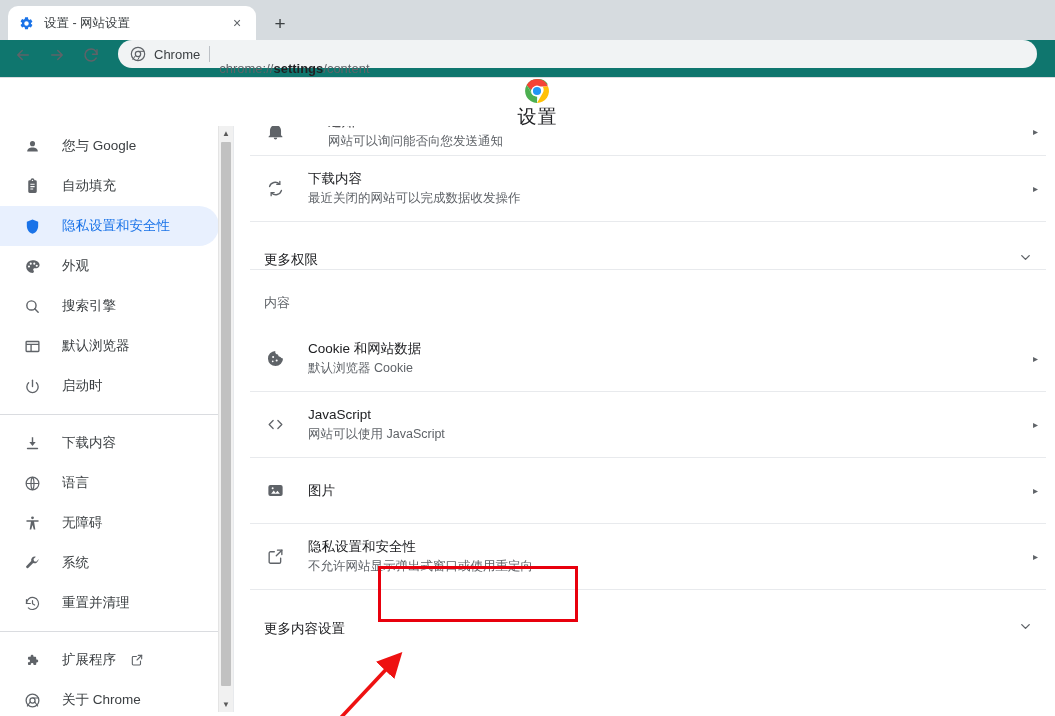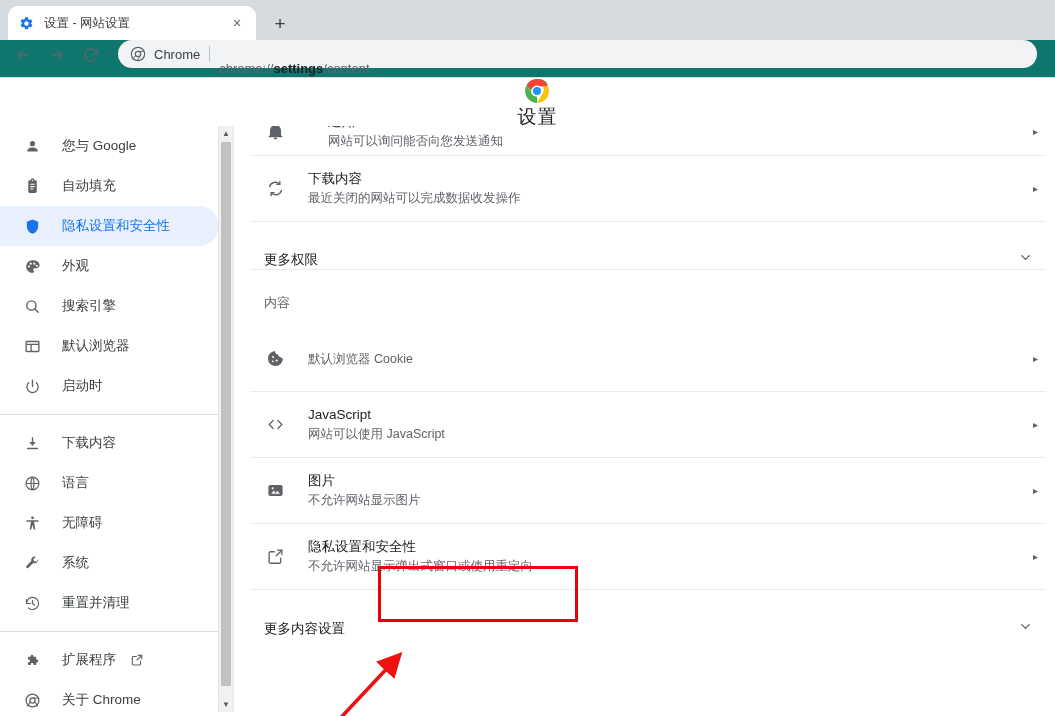--- a/index.html
+++ b/index.html
@@ -440,20 +440,21 @@
           <div class="row">
             <span class="row-ico">
               <svg width="19" height="19" viewBox="0 0 24 24" fill="currentColor">
                   <path d="M21.5 12a9.5 9.5 0 1 1-9.8-9.5 3.6 3.6 0 0 0 3.4 4.5 3.4 3.4 0 0 0 3.1 3.2 3.5 3.5 0 0 0 3.3 1.8z"></path>
                   <circle cx="9" cy="10" r="1.3" fill="#fff"></circle>
                   <circle cx="13.5" cy="14.5" r="1.3" fill="#fff"></circle>
                   <circle cx="8.5" cy="15.5" r="1.1" fill="#fff"></circle>
                 </svg>
             </span>
             <span class="row-text">
+              <div class="row-title">Cookie 和网站数据</div>
               <div class="row-sub">默认浏览器 Cookie</div>
             </span>
             <span class="row-arrow">▸</span>
           </div>
 
           <div class="row">
             <span class="row-ico">
               <svg width="19" height="19" viewBox="0 0 24 24" fill="none" stroke="currentColor" stroke-width="1.6" stroke-linecap="round" stroke-linejoin="round">
                   <path d="M9 7l-5 5 5 5"></path>
                   <path d="M15 7l5 5-5 5"></path>
@@ -469,21 +470,20 @@
           <div class="row">
             <span class="row-ico">
               <svg width="19" height="19" viewBox="0 0 24 24" fill="currentColor">
                   <rect x="3" y="5" width="18" height="14" rx="2.5"></rect>
                   <path d="M6.5 16.2l3.3-4.2 2.4 3 2.3-2.8 3 4z" fill="#fff"></path>
                   <circle cx="8.4" cy="9.3" r="1.25" fill="#fff"></circle>
                 </svg>
             </span>
             <span class="row-text">
               <div class="row-title">图片</div>
-              <div class="row-sub">不允许网站显示图片</div>
             </span>
             <span class="row-arrow">▸</span>
           </div>
 
           <div class="row">
             <span class="row-ico">
               <svg width="19" height="19" viewBox="0 0 24 24" fill="none" stroke="currentColor" stroke-width="1.7" stroke-linecap="round">
                   <path d="M14.5 4H20v5.5"></path>
                   <path d="M20 4l-7 7"></path>
                   <path d="M18.5 14v4.8a1.7 1.7 0 0 1-1.7 1.7H5.7A1.7 1.7 0 0 1 4 18.8V7.7A1.7 1.7 0 0 1 5.7 6h4.8"></path>

